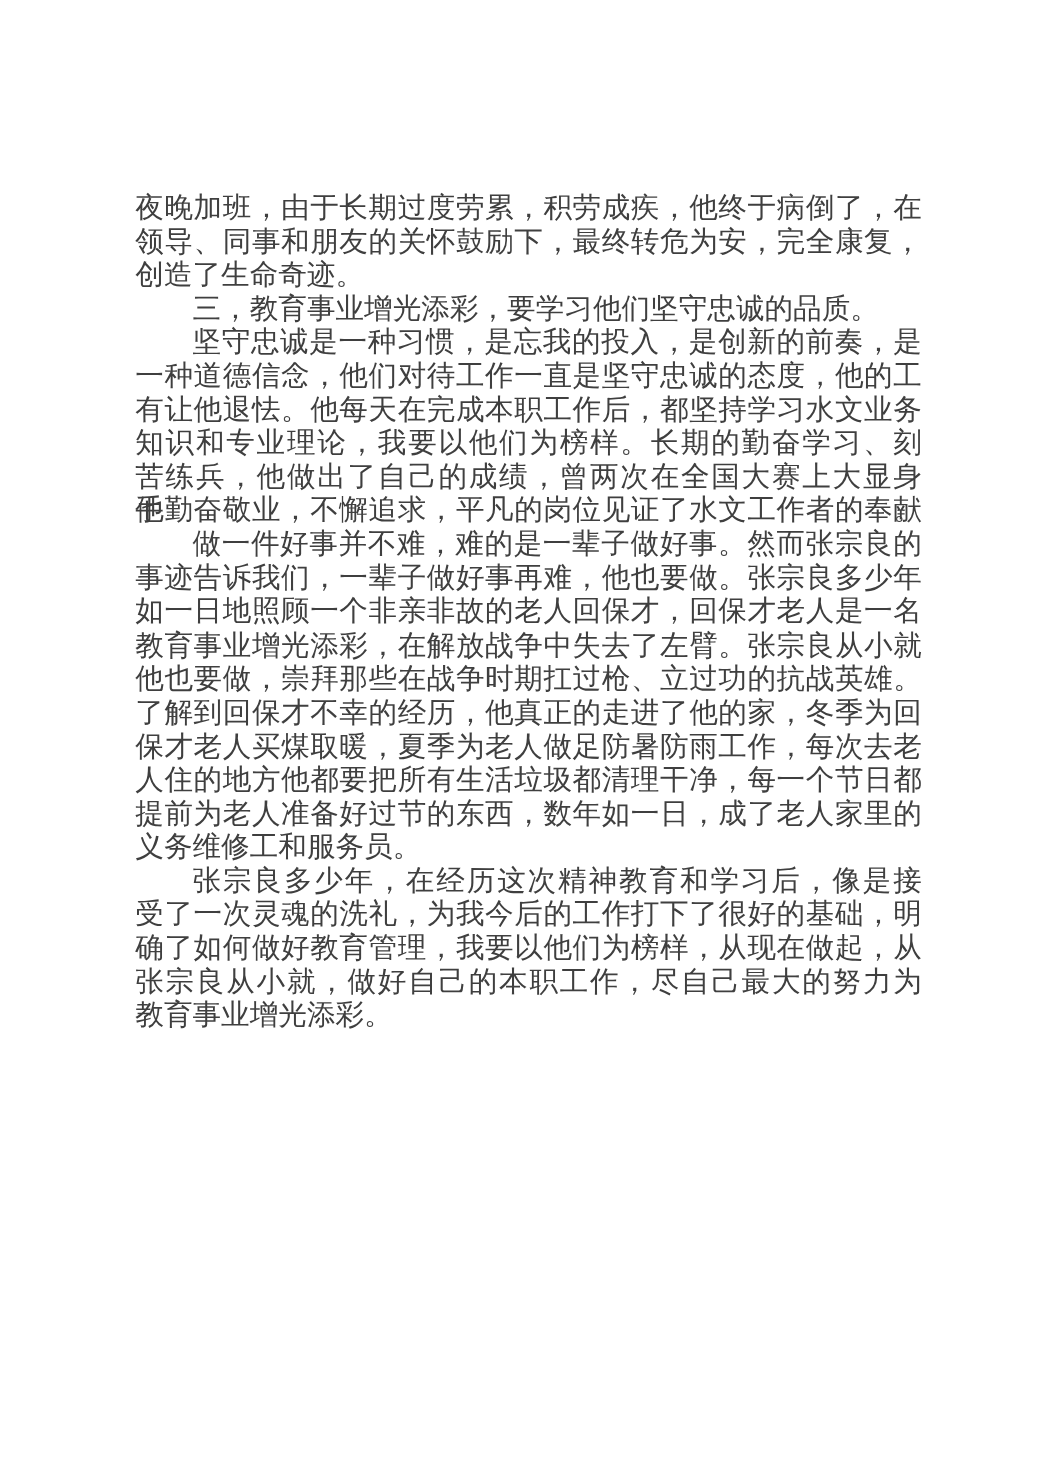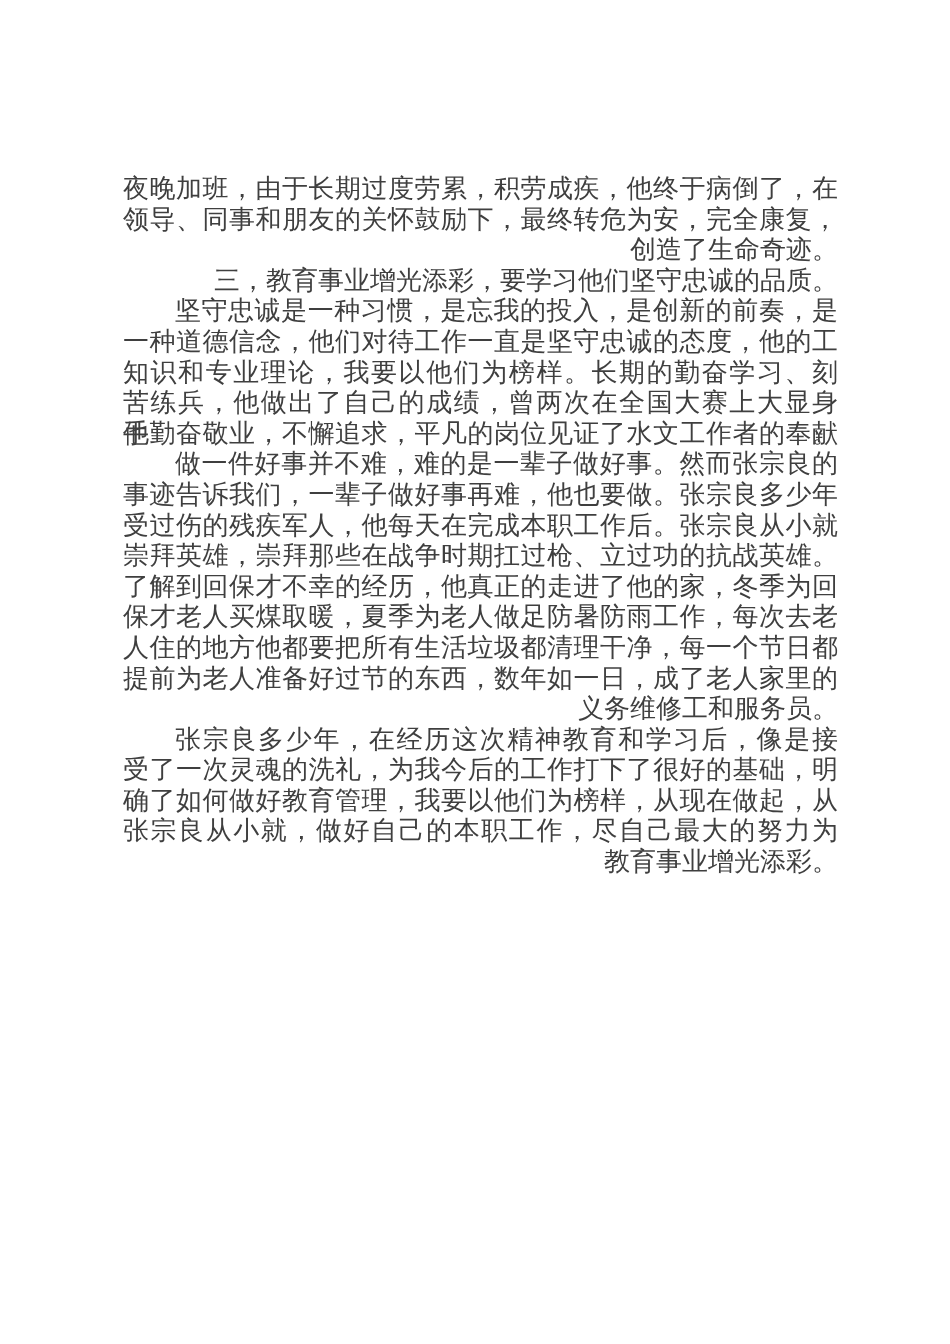--- a/index.html
+++ b/index.html
@@ -22,21 +22,21 @@
     width: 715px;
     font-size: 26px;
     line-height: 30.6px;
     color: #3f3f3f;
     letter-spacing: 0;
   }
   .text-line {
     width: 715px;
     height: 30.6px;
     white-space: nowrap;
-    text-align: right;
+    text-align: left;
   }
   .text-line.justify {
     white-space: normal;
     text-align: justify;
     text-align-last: justify;
     text-justify: inter-ideograph;
   }
   .text-line.indent {
     text-indent: 52px;
   }
@@ -56,27 +56,29 @@
 <body>
 
 <div class="page">
   <div class="doc-body" id="doc-body">
       <div class="text-line justify">夜晚加班，由于长期过度劳累，积劳成疾，他终于病倒了，在</div>
       <div class="text-line justify">领导、同事和朋友的关怀鼓励下，最终转危为安，完全康复，</div>
       <div class="text-line">创造了生命奇迹。</div>
       <div class="text-line indent">三，教育事业增光添彩，要学习他们坚守忠诚的品质。</div>
       <div class="text-line indent justify">坚守忠诚是一种习惯，是忘我的投入，是创新的前奏，是</div>
       <div class="text-line justify">一种道德信念，他们对待工作一直是坚守忠诚的态度，他的工</div>
+      <div class="text-line justify">有让他退怯。他每天在完成本职工作后，都坚持学习水文业务</div>
       <div class="text-line justify">知识和专业理论，我要以他们为榜样。长期的勤奋学习、刻</div>
       <div class="text-line justify">苦练兵，他做出了自己的成绩，曾两次在全国大赛上大显身手。</div>
       <div class="text-line justify">他勤奋敬业，不懈追求，平凡的岗位见证了水文工作者的奉献</div>
       <div class="text-line indent justify">做一件好事并不难，难的是一辈子做好事。然而张宗良的</div>
       <div class="text-line justify">事迹告诉我们，一辈子做好事再难，他也要做。张宗良多少年</div>
-      <div class="text-line justify">受过伤的残疾军人，他每天在完成本职工作后。张宗良从小就</div>
-      <div class="text-line justify">崇拜英雄，崇拜那些在战争时期扛过枪、立过功的抗战英雄。</div>
+      <div class="text-line justify">如一日地照顾一个非亲非故的老人回保才，回保才老人是一名</div>
+      <div class="text-line justify">教育事业增光添彩，在解放战争中失去了左臂。张宗良从小就</div>
+      <div class="text-line justify">他也要做，崇拜那些在战争时期扛过枪、立过功的抗战英雄。</div>
       <div class="text-line justify">了解到回保才不幸的经历，他真正的走进了他的家，冬季为回</div>
       <div class="text-line justify">保才老人买煤取暖，夏季为老人做足防暑防雨工作，每次去老</div>
       <div class="text-line justify">人住的地方他都要把所有生活垃圾都清理干净，每一个节日都</div>
       <div class="text-line justify">提前为老人准备好过节的东西，数年如一日，成了老人家里的</div>
       <div class="text-line">义务维修工和服务员。</div>
       <div class="text-line indent justify">张宗良多少年，在经历这次精神教育和学习后，像是接</div>
       <div class="text-line justify">受了一次灵魂的洗礼，为我今后的工作打下了很好的基础，明</div>
       <div class="text-line justify">确了如何做好教育管理，我要以他们为榜样，从现在做起，从</div>
       <div class="text-line justify">张宗良从小就，做好自己的本职工作，尽自己最大的努力为</div>
       <div class="text-line">教育事业增光添彩。</div>

